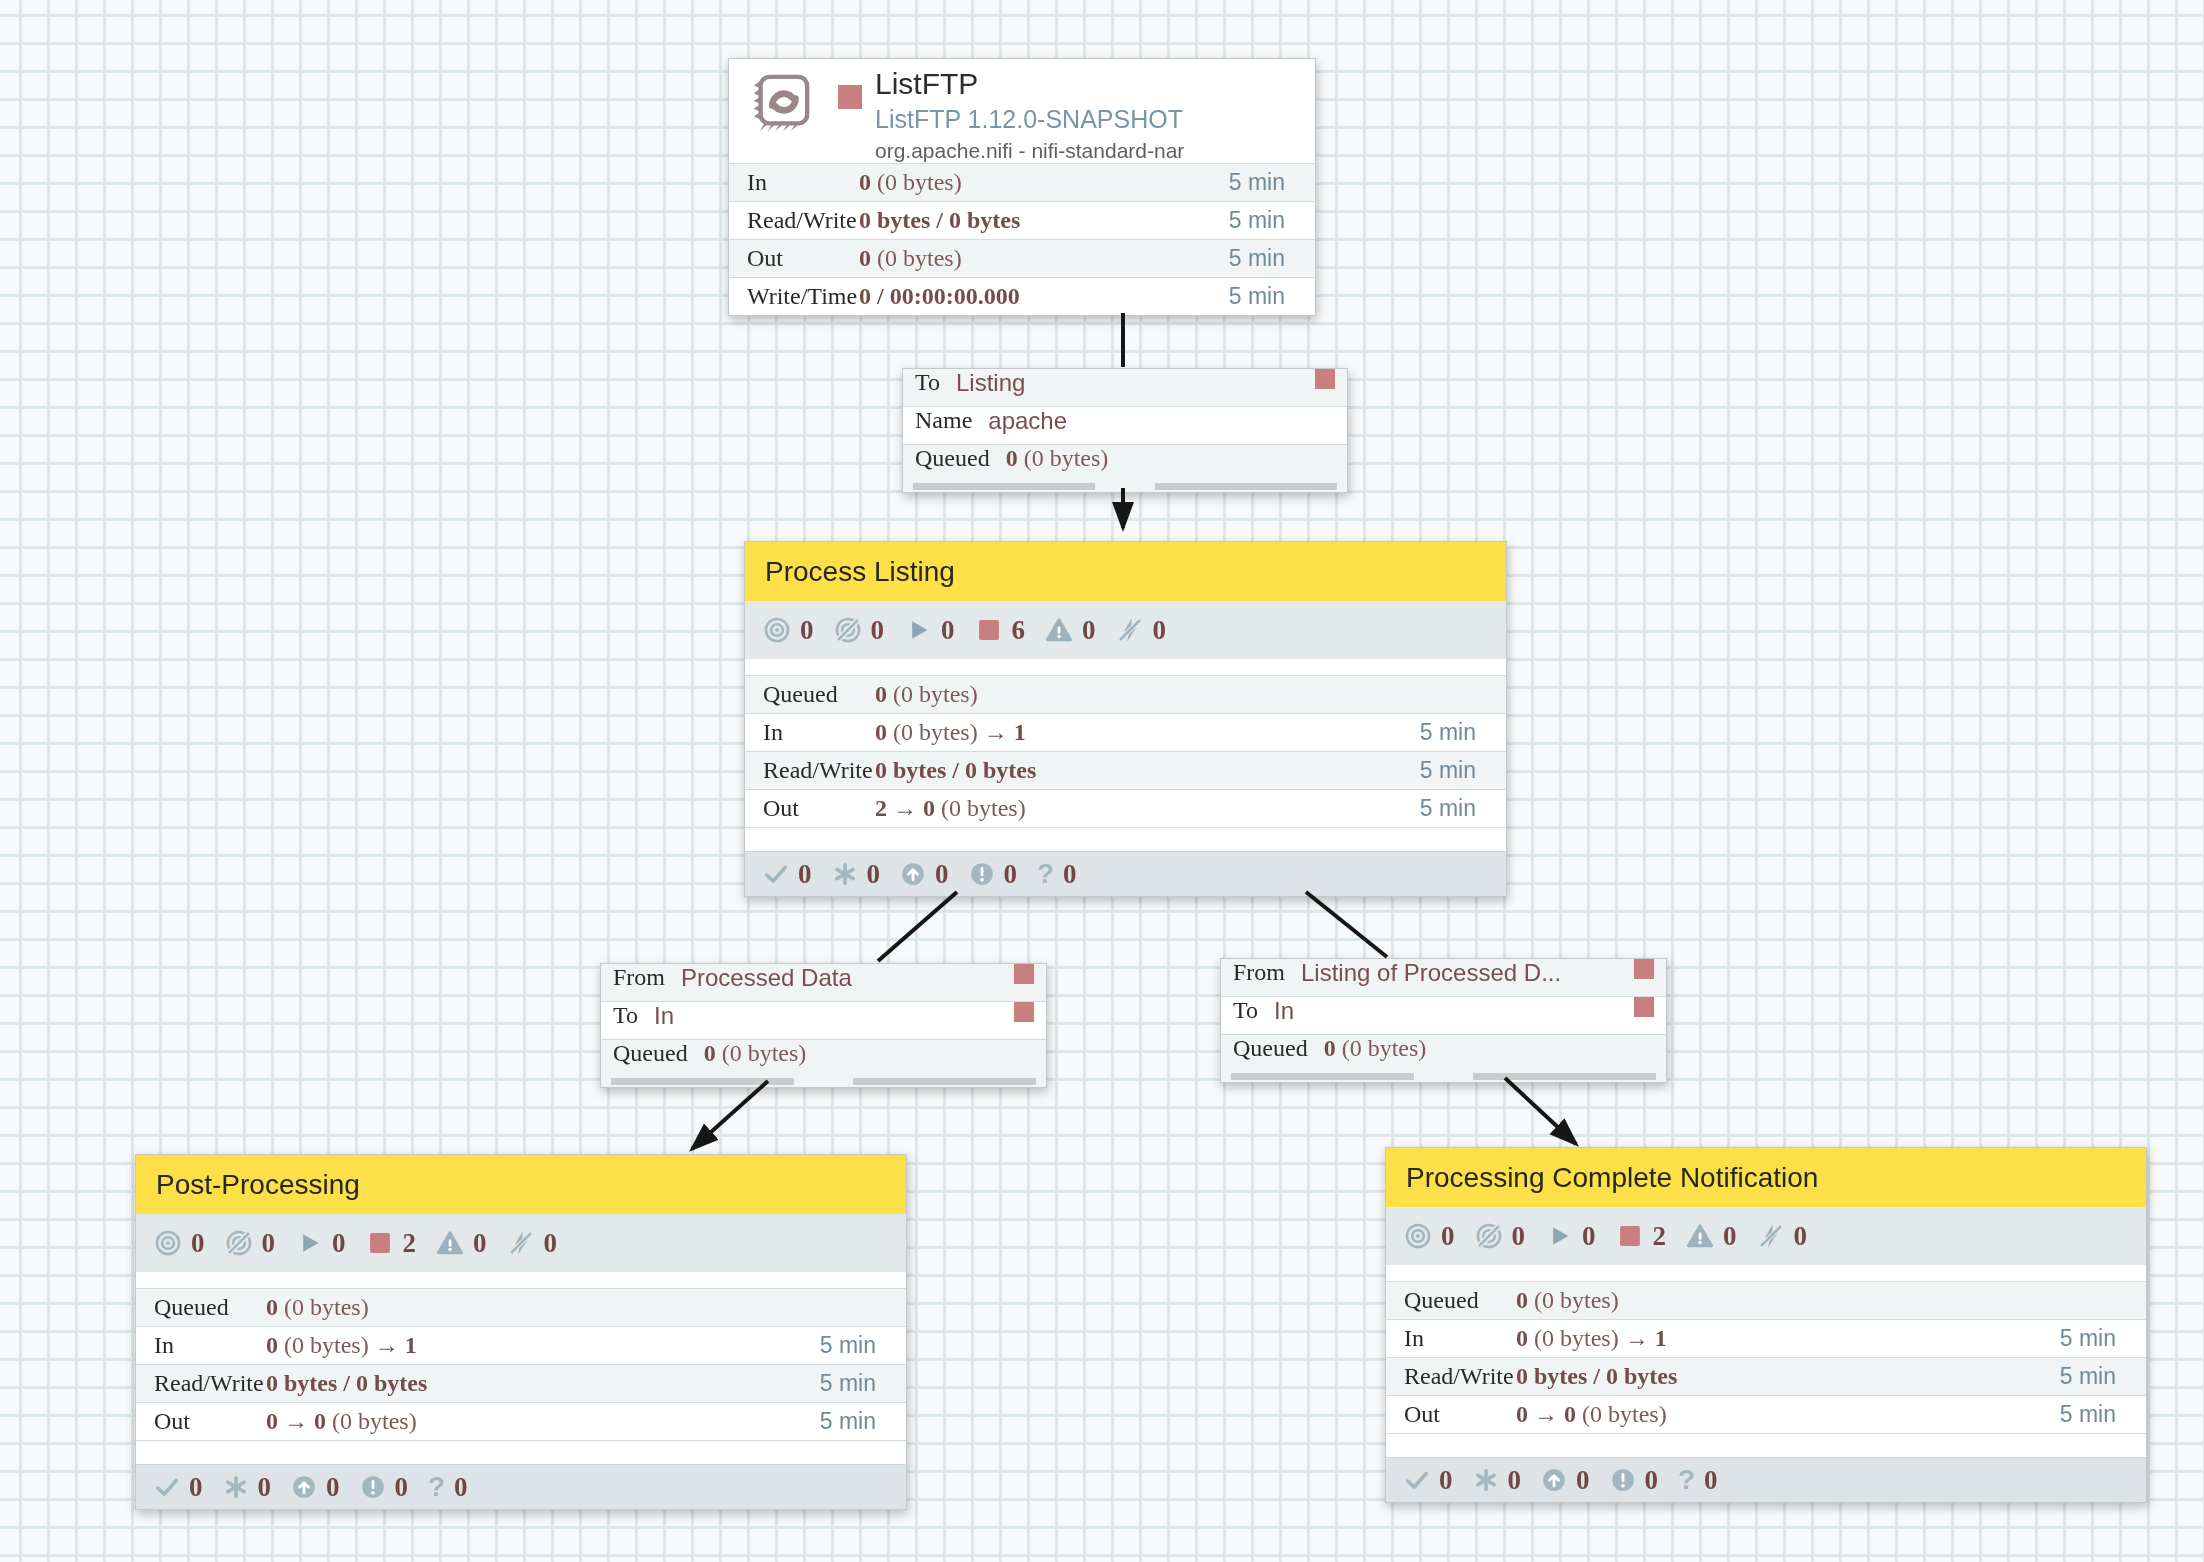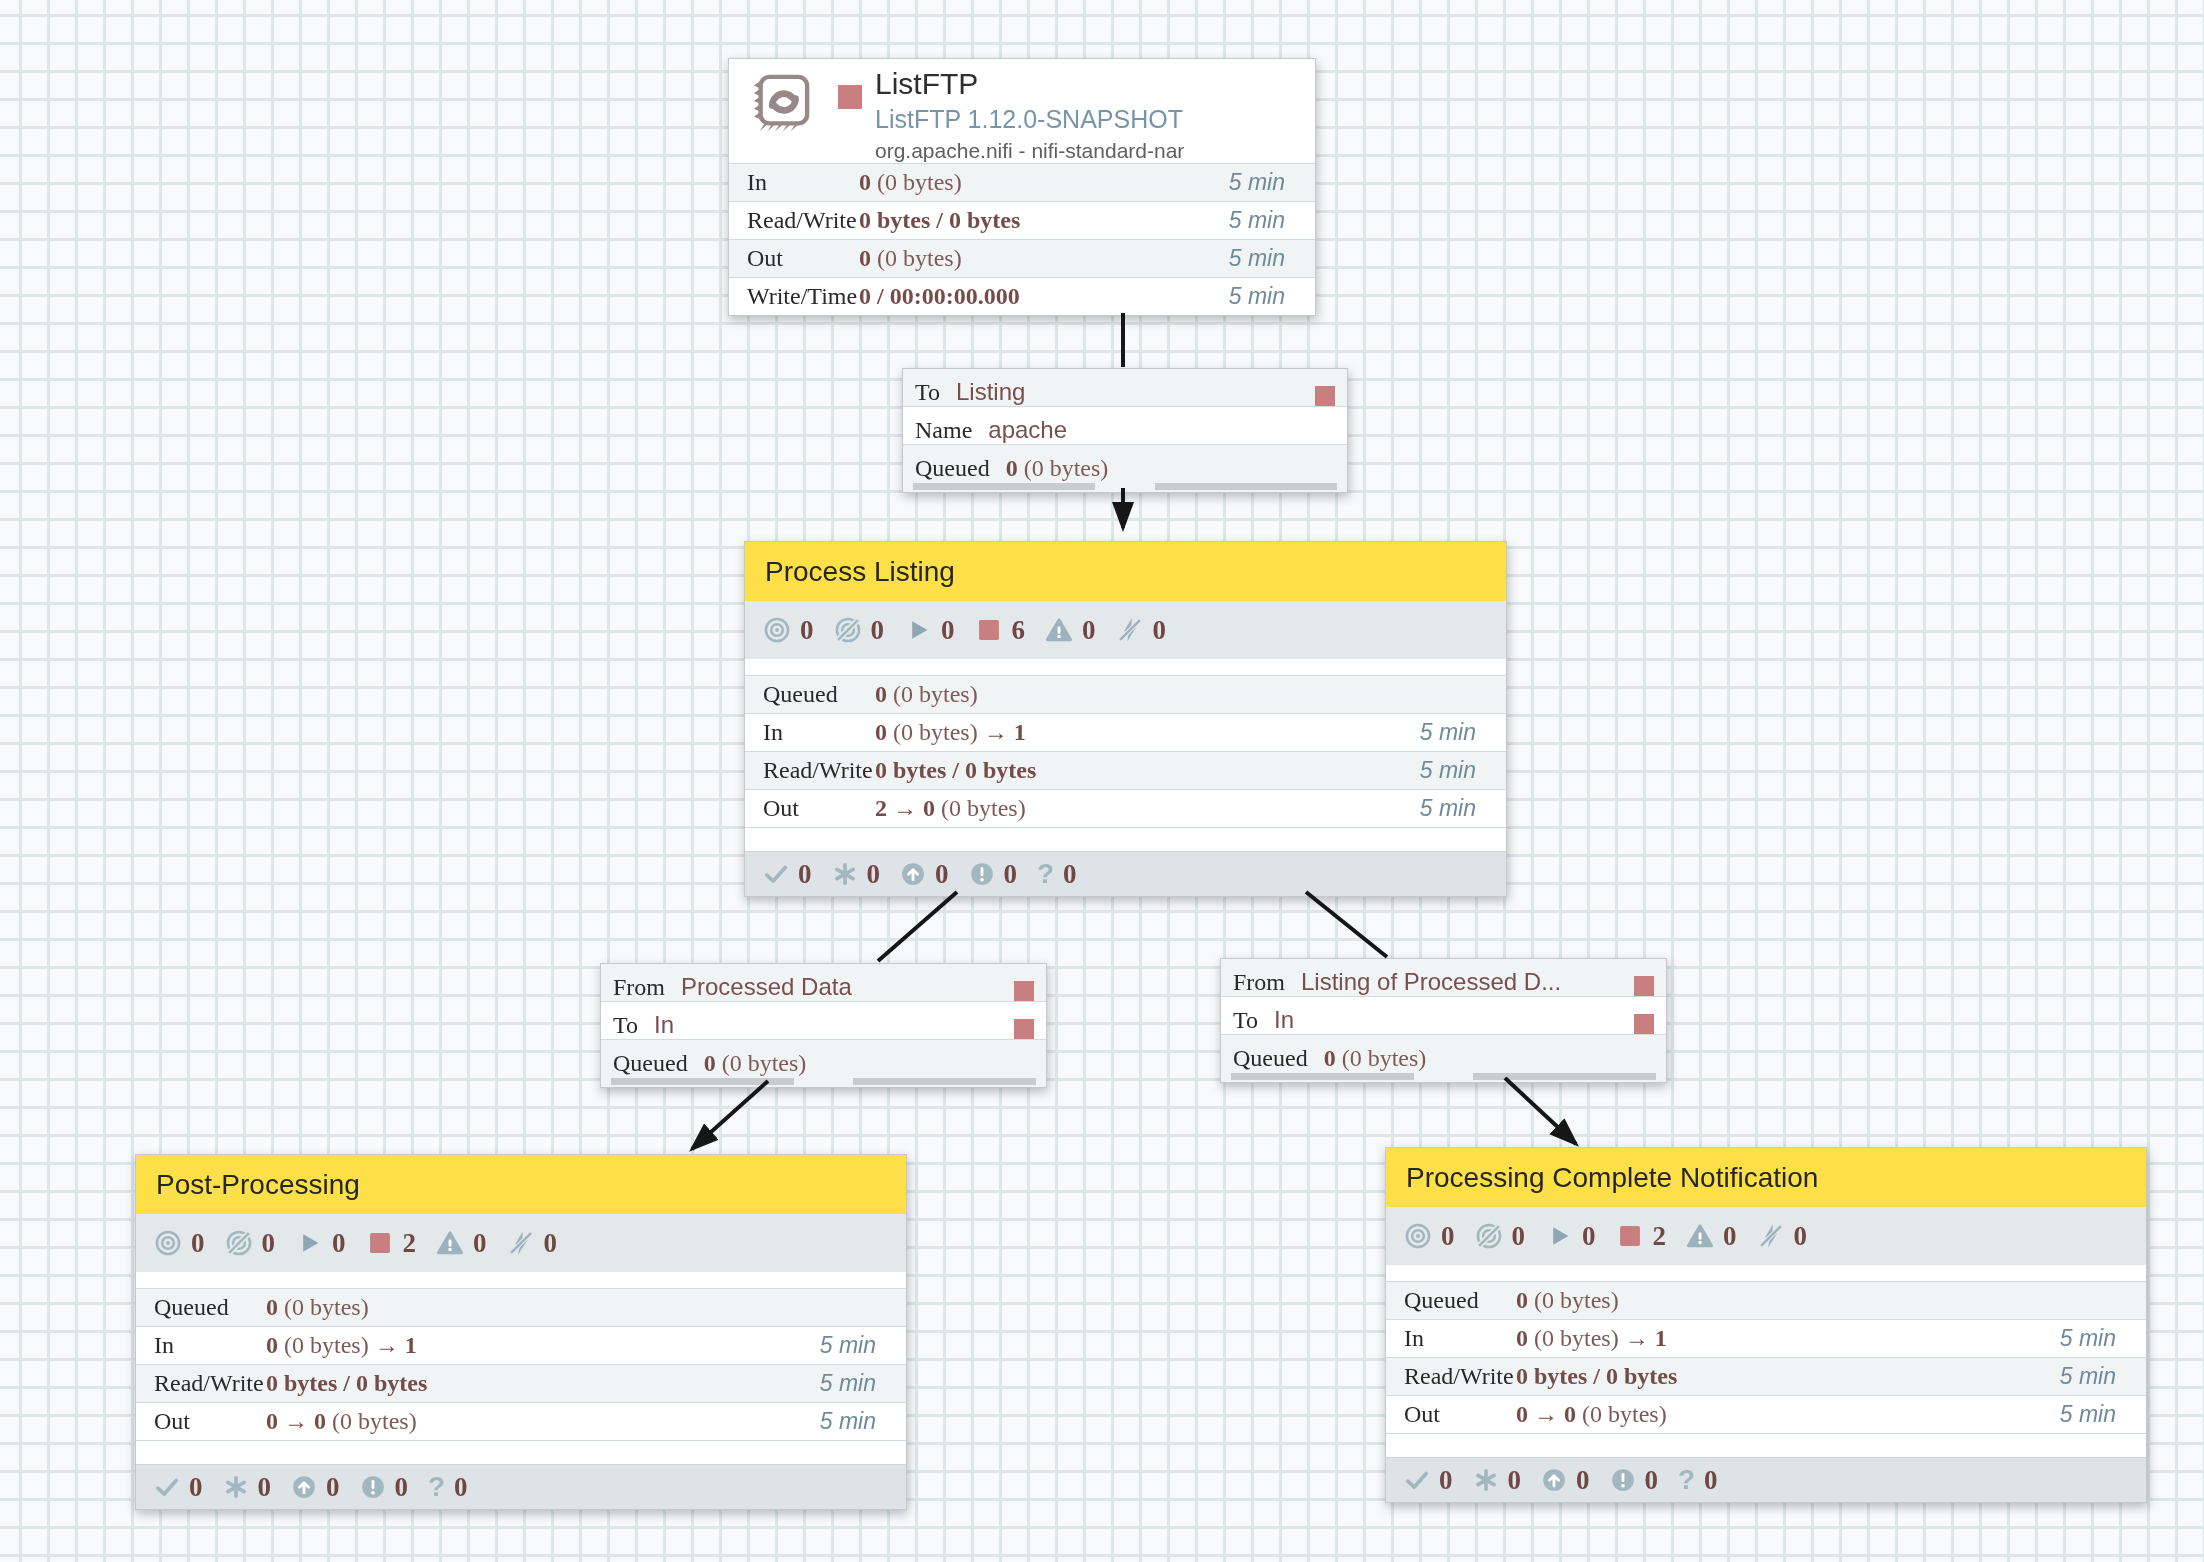--- a/index.html
+++ b/index.html
@@ -22,24 +22,24 @@
   .proc-name{position:absolute;left:146px;top:8px;font-size:30px;color:#2e2e2e;}
   .proc-type{position:absolute;left:146px;top:46px;font-size:25px;color:#7795a8;}
   .proc-bundle{position:absolute;left:146px;top:80px;font-size:21px;color:#5f5f5f;}
   
   .stat-row{position:relative;height:37px;display:flex;align-items:center;border-top:1px solid #d3dbde;
             font-family:"Liberation Serif",serif;font-size:24px;color:#292929;background:#fff;}
   .stat-row.alt{background:#f1f4f4;}
   .stat-row .lbl{margin-left:18px;}
   .stat-row .val{position:absolute;left:130px;color:#7d5a58;white-space:pre;}
   .val b{color:#744c4a;font-weight:700;}
-  .stat-row .win{margin-left:auto;margin-right:30px;font-family:"Liberation Sans",sans-serif;font-size:23px;color:#6f8a9a;font-style:italic;}
+  .stat-row .win{margin-left:auto;margin-right:30px;font-family:"Liberation Sans",sans-serif;font-size:23px;color:#6f8a9a;}
   
   .conn{position:absolute;background:#f1f4f4;border:1px solid #c6c9ca;box-shadow:1px 4px 10px rgba(0,0,0,.25);box-sizing:border-box;}
-  .conn-row{height:37px;display:flex;align-items:flex-end;padding:0 12px;
+  .conn-row{height:37px;display:flex;align-items:flex-start;padding:0 12px;
             font-family:"Liberation Serif",serif;font-size:24px;color:#292929;border-bottom:1px solid #d3dbde;}
   .conn-row.w{background:#fff;}
   .conn-row.g{background:#f1f4f4;}
   .conn-name{font-family:"Liberation Sans",sans-serif;font-weight:400;color:#784f4e;margin-left:16px;}
   .conn-sq{width:20px;height:20px;background:#c97f7f;margin-left:auto;flex:0 0 auto;}
   .conn-q .val{margin-left:16px;color:#7d5a58;white-space:pre;font-family:"Liberation Serif",serif;}
   .conn-bars{height:9px;background:#f1f4f4;display:flex;justify-content:space-between;padding:1px 10px 0 10px;}
   .bar{height:7px;width:43%;background:#c9cccd;}
   
   .g-header{height:59px;background:#fde047;display:flex;align-items:center;padding-left:20px;

